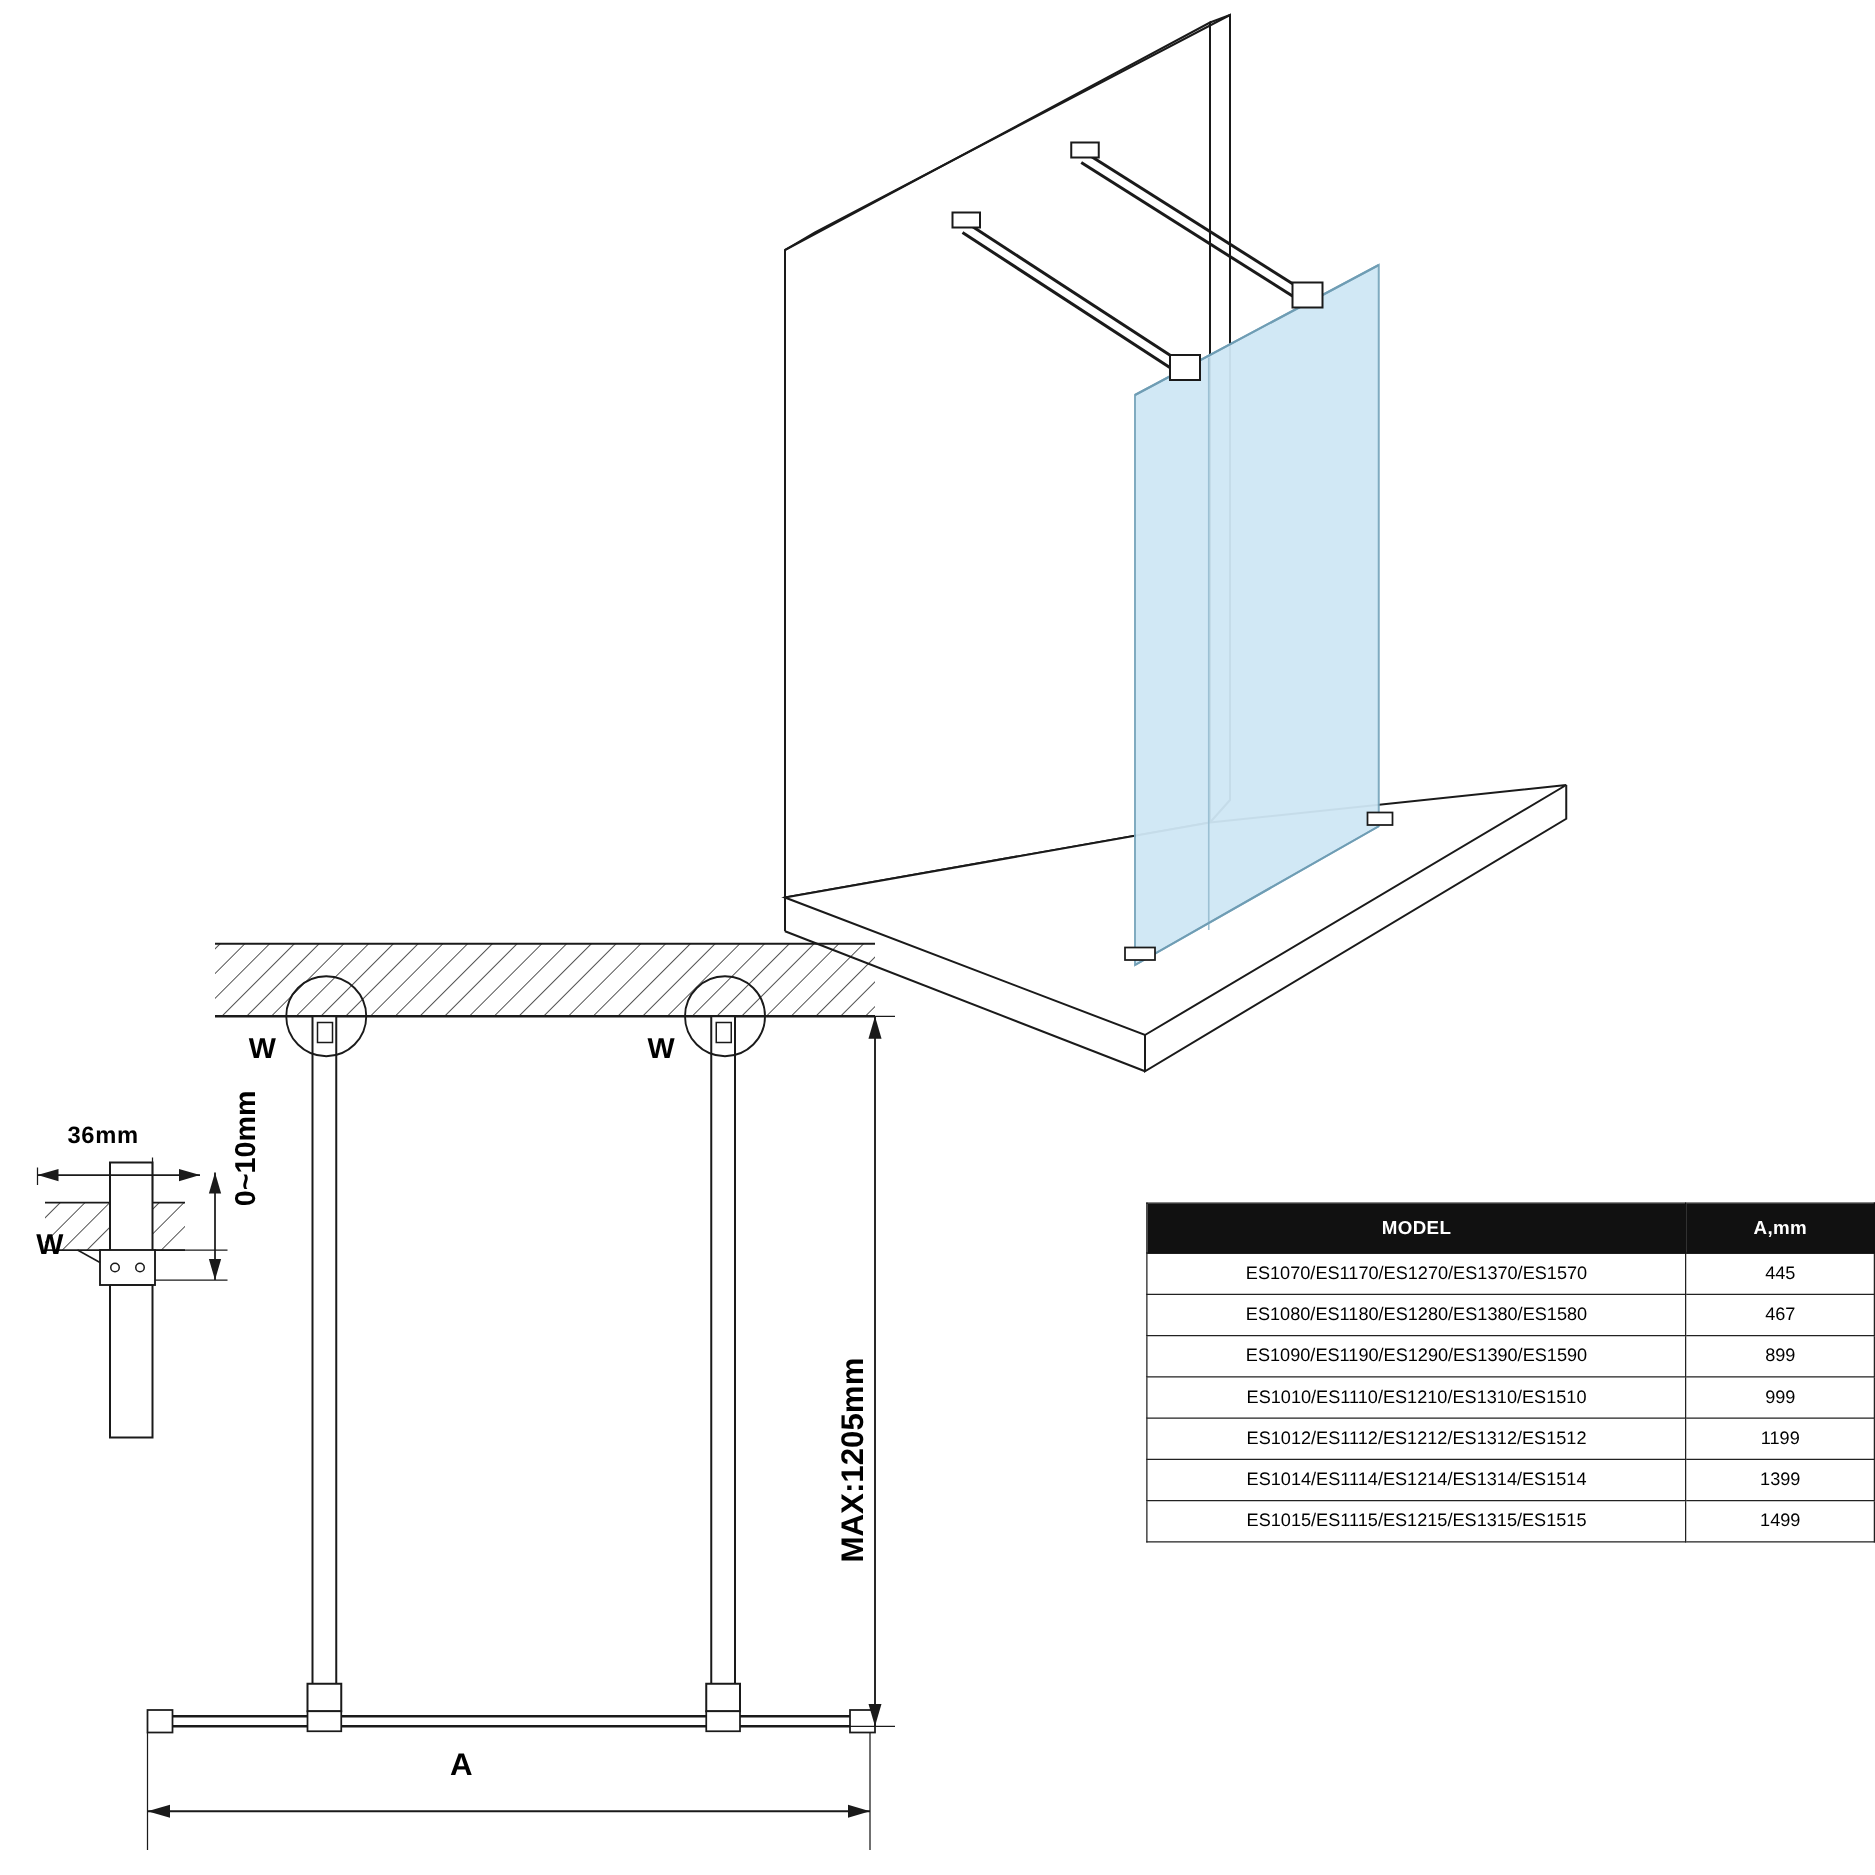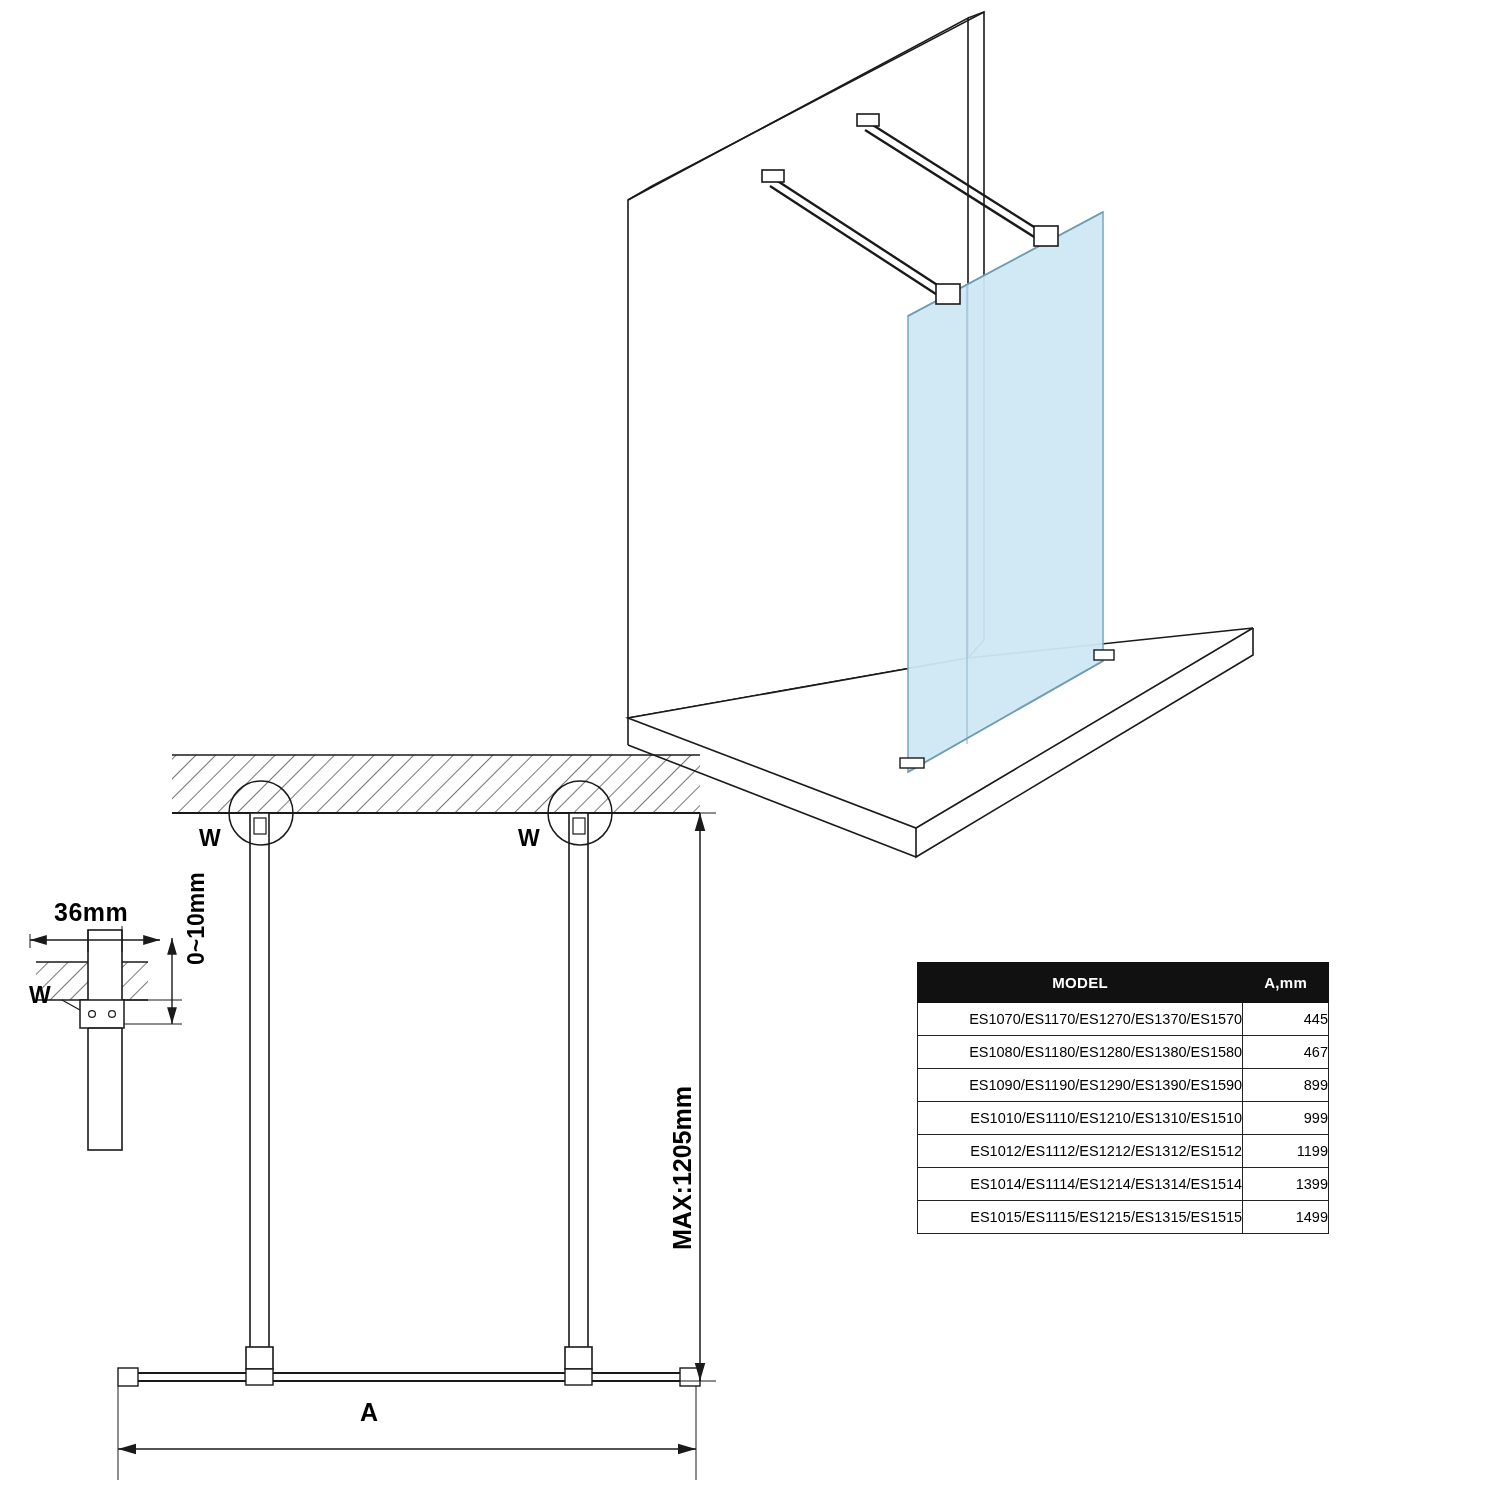--- a/index.html
+++ b/index.html
@@ -11,48 +11,48 @@
     overflow:hidden;
     color:#000;
   }
   .stage{position:absolute;left:0;top:0;width:1500px;height:1500px;}
   svg.drawing{position:absolute;left:0;top:0;width:1500px;height:1500px;}
 
   
   .spec-table{
     position:absolute;
     left:917px;top:962px;
-    width:412px;
+    width:583px;
     border-collapse:collapse;
     font-size:14.5px;
   }
   .spec-table th{
     background:#111;
     color:#fff;
     font-weight:bold;
     font-size:15px;
     padding:11px 0;
     border:1px solid #111;
     letter-spacing:.3px;
   }
   .spec-table td{
     border:1px solid #222;
     padding:8px 0;
-    text-align:right;
+    text-align:center;
     font-size:14.5px;
     color:#000;
   }
   .spec-table td.model{width:383px;}
   .spec-table td.val{width:133px;}
   .spec-table th.model{width:383px;}
   .spec-table th.val{width:133px;}
 
   
   .lbl{position:absolute;font-weight:bold;color:#000;}
-  .lbl-36{left:54px;top:898px;font-size:25px;letter-spacing:.5px;}
+  .lbl-36{left:54px;top:898px;font-size:19px;letter-spacing:.5px;}
   .lbl-w1{left:199px;top:825px;font-size:23px;}
   .lbl-w2{left:518px;top:825px;font-size:23px;}
   .lbl-w3{left:29px;top:982px;font-size:23px;}
   .lbl-a{left:360px;top:1398px;font-size:25px;}
   .lbl-010{
     left:183px;top:965px;font-size:23px;
     transform:rotate(-90deg);transform-origin:left top;
   }
   .lbl-max{
     left:668px;top:1250px;font-size:25px;

